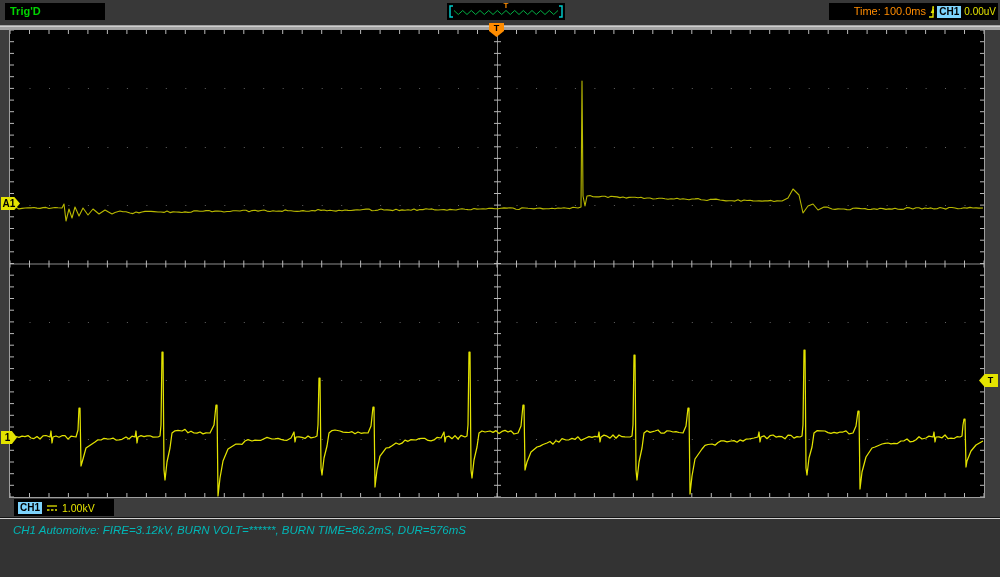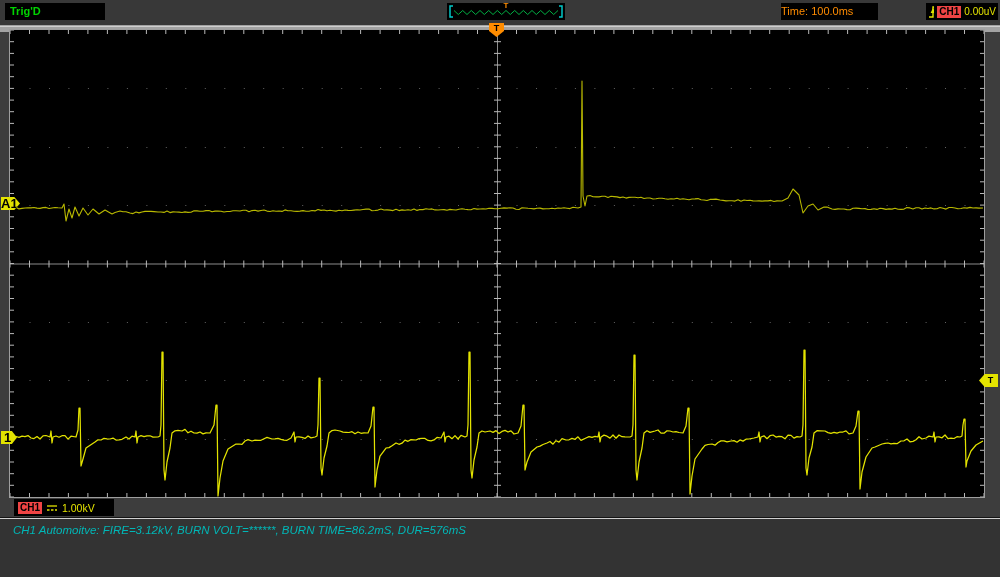--- a/index.html
+++ b/index.html
@@ -1,42 +1,42 @@
 <!DOCTYPE html>
 <html><head>
 <meta charset="utf-8">
 <style>
   html,body{margin:0;padding:0;background:#222;}
   #app{position:relative;width:1000px;height:577px;background:#3d3d3d;overflow:hidden;
        font-family:"Liberation Sans",sans-serif;-webkit-font-smoothing:antialiased;}
 
   
   #topbar{position:absolute;left:0;top:0;width:1000px;height:25px;background:#383838;
-          border-bottom:7px solid #a3a3a3;}
+          border-bottom:5px solid #a3a3a3;}
   #topbar-bevel{position:absolute;left:0;top:26px;width:1000px;height:1px;background:#cfcfcf;}
   .black-box{position:absolute;background:#000;height:17px;top:3px;}
   #trigd-box{left:5px;width:100px;color:#00d400;font-size:11px;font-weight:bold;
              line-height:17px;padding-left:5px;box-sizing:border-box;}
   #preview-box{left:447px;width:118px;}
   #preview-t{position:absolute;left:50%;top:-1px;transform:translateX(-50%);
              color:#ff8c00;font-size:8px;font-weight:bold;line-height:8px;}
-  #time-box{left:781px;width:97px;color:#ff8c00;font-size:11px;line-height:17px;text-align:left;}
+  #time-box{left:829px;width:97px;color:#ff8c00;font-size:11px;line-height:17px;text-align:right;}
   #trig-info-box{left:926px;width:72px;display:flex;align-items:center;gap:3px;
                  color:#e3e300;font-size:10px;padding:0 2px;box-sizing:border-box;}
-  .badge{background:#ef4444;color:#000;font-weight:bold;font-size:10px;
+  .badge{background:#7dd3fc;color:#000;font-weight:bold;font-size:10px;
          line-height:12px;padding:0 2px;}
 
   
   #plot{position:absolute;left:10px;top:30px;width:974px;height:467px;background:#000;
         outline:1px solid #9e9e9e;}
   #scope-svg{position:absolute;left:0;top:0;}
 
   
   .marker{position:absolute;background:#e3e300;color:#000;font-weight:bold;
-          font-size:13px;text-align:center;z-index:5;}
+          font-size:10px;text-align:center;z-index:5;}
   #marker-a1{left:1px;top:197px;width:19px;height:13px;line-height:13px;
              clip-path:polygon(0 0,70% 0,100% 50%,70% 100%,0 100%);padding-right:3px;box-sizing:border-box;}
   #marker-gnd1{left:1px;top:431px;width:16px;height:13px;line-height:13px;
              clip-path:polygon(0 0,68% 0,100% 50%,68% 100%,0 100%);padding-right:3px;box-sizing:border-box;}
   #marker-tlevel{left:979px;top:374px;width:19px;height:13px;line-height:13px;font-size:9px;
              clip-path:polygon(30% 0,100% 0,100% 100%,30% 100%,0 50%);padding-left:4px;box-sizing:border-box;}
   #marker-tpos{left:489px;top:23px;width:15px;height:14px;line-height:11px;font-size:9px;
              background:#ff8c00;clip-path:polygon(0 0,100% 0,100% 57%,50% 100%,0 57%);}
 
   

